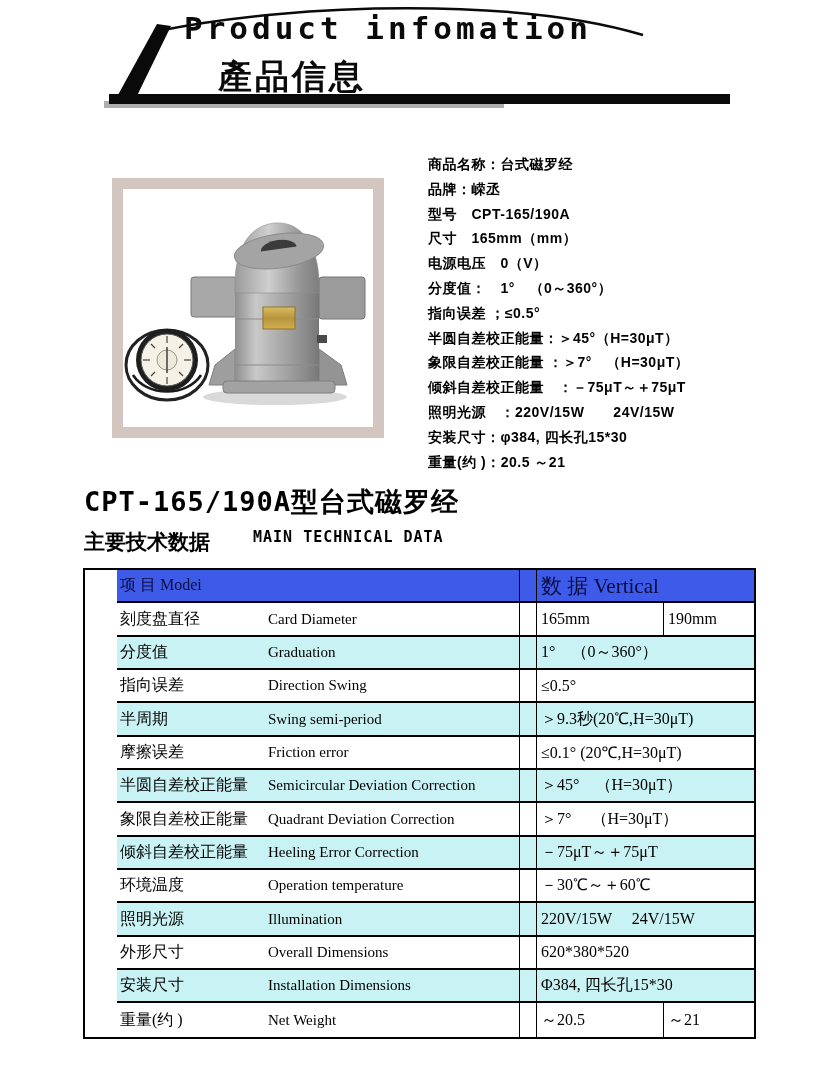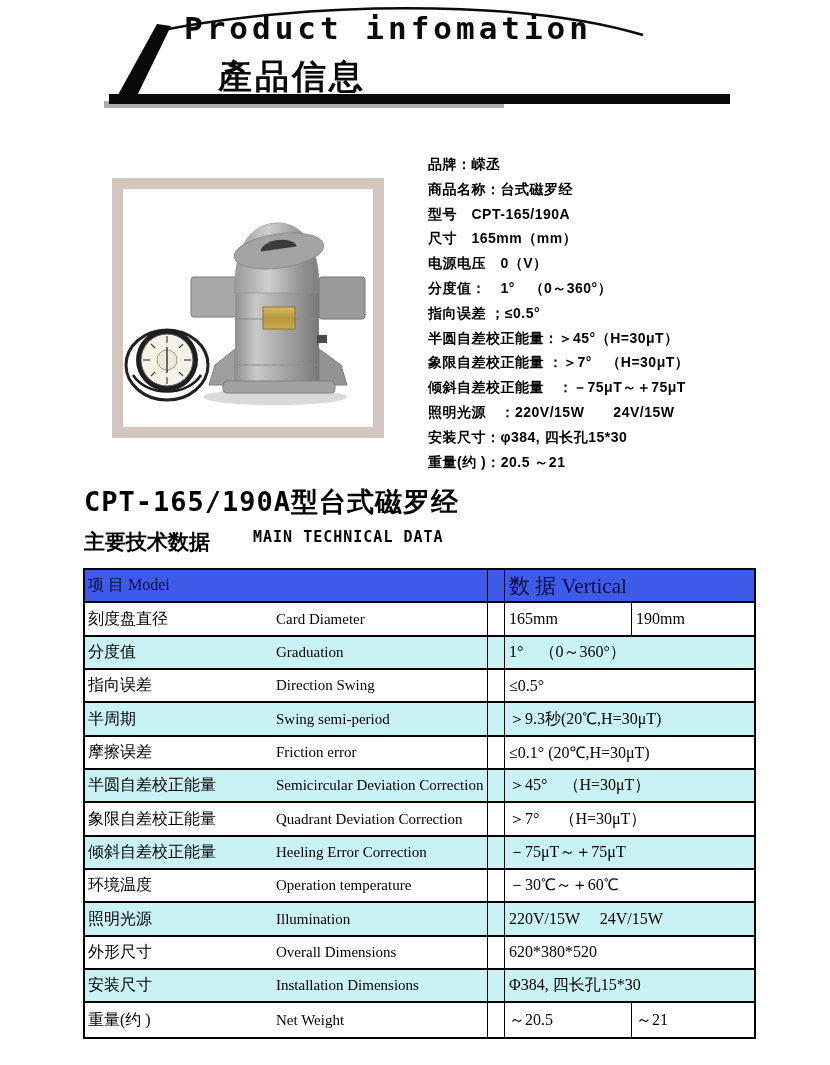--- a/index.html
+++ b/index.html
@@ -55,33 +55,33 @@
   }
   .sub-title {
     position:absolute; left:84px; top:528px;
     font-weight:700; font-size:21px; white-space:nowrap;
   }
   .sub-title .en { font-family:"DejaVu Sans Mono", monospace; margin-left:18px; letter-spacing:1px; }
 
   
   .spec-table {
     position:absolute; left:83px; top:568px; width:673px;
-    border:2px solid var(--border-c,#000); background:#fff;
+    border:2px solid var(--border-c,#000); background:#fff;padding-left:32px;
   }
   .t-row {
     display:grid; grid-template-columns:402px 18px 1fr;
     height:33.35px; border-bottom:2px solid var(--border-c,#000);
     font-family:"Liberation Serif", serif; align-items:stretch;
   }
   .t-row:last-child { border-bottom:none; }
   .t-row.alt  { background:var(--alt-bg,#c9f2f5); }
   .t-row.head { background:var(--hdr-bg,#3d5be8); color:var(--hdr-text,#0d0d3d); }
   .cell-label { position:relative; display:flex; align-items:center; overflow:hidden; }
   .cn { font-size:16px; padding-left:3px; white-space:nowrap; }
-  .en { position:absolute; left:151px; font-size:15px; white-space:nowrap;margin-left:40px; }
+  .en { position:absolute; left:151px; font-size:15px; white-space:nowrap; }
   .spacer { border-left:1px solid var(--border-c,#000); border-right:1px solid var(--border-c,#000); }
   .cell-values { display:flex; align-items:stretch; }
   .vcell { display:flex; align-items:center; font-size:16px; padding-left:4px; white-space:nowrap; flex:1 1 auto; }
   .vcell.v1-split { flex:0 0 126px; }
   .vcell.v2 { border-left:1px solid var(--border-c,#000); }
   .t-row.head .cn { font-size:16px; }
   .t-row.head .hd-data { font-size:21px; padding-left:4px; display:flex; align-items:center; }
 </style>
 </head>
 <body>
@@ -162,22 +162,22 @@
               <line x1="28" y1="187" x2="32" y2="183"></line>
           </g>
           <line x1="44" y1="158" x2="44" y2="184" stroke="#333" stroke-width="1.4"></line>
           <path d="M10,186 A38,30 0 0 0 78,186" fill="none" stroke="#1a1a1a" stroke-width="2.5"></path>
         </g>
       </svg>
     </div>
   </div>
 
   <div class="info-list">
+      <div class="info-line">商品名称：台式磁罗经</div>
       <div class="info-line">品牌：嵘丞</div>
-      <div class="info-line">商品名称：台式磁罗经</div>
       <div class="info-line">型号　CPT-165/190A</div>
       <div class="info-line">尺寸　165mm（mm）</div>
       <div class="info-line">电源电压　0（V）</div>
       <div class="info-line">分度值：　1°　（0～360°）</div>
       <div class="info-line">指向误差 ；≤0.5°</div>
       <div class="info-line">半圆自差校正能量：＞45°（H=30μT）</div>
       <div class="info-line">象限自差校正能量 ：＞7°　（H=30μT）</div>
       <div class="info-line">倾斜自差校正能量　：－75μT～＋75μT</div>
       <div class="info-line">照明光源　：220V/15W　　24V/15W</div>
       <div class="info-line">安装尺寸：φ384, 四长孔15*30</div>

